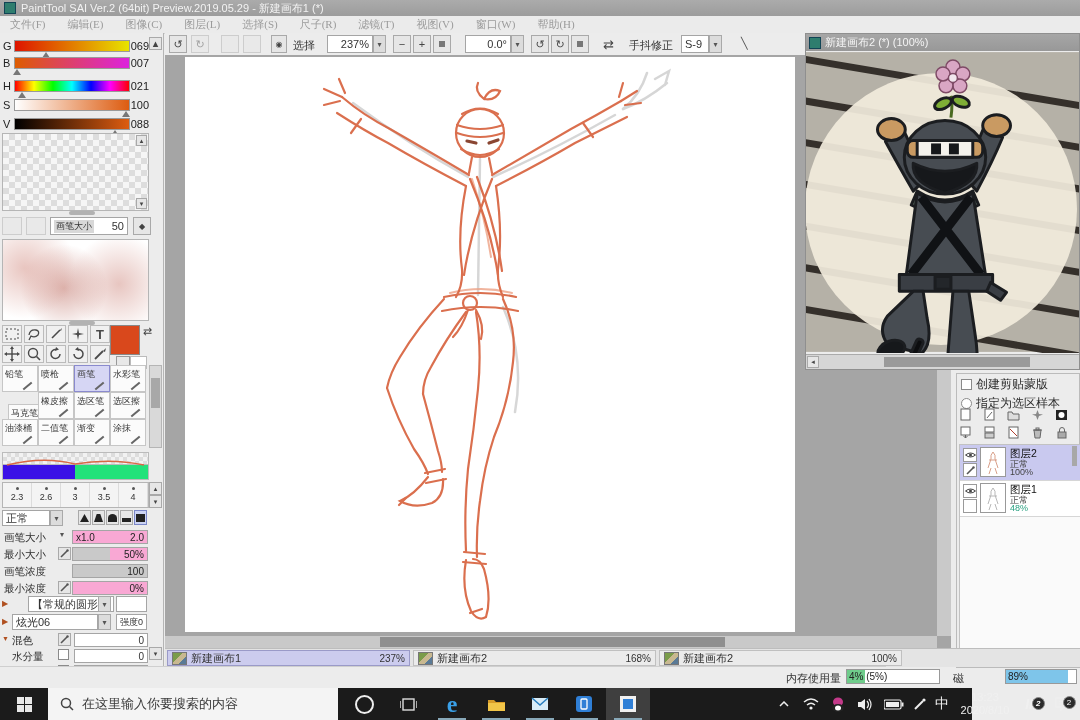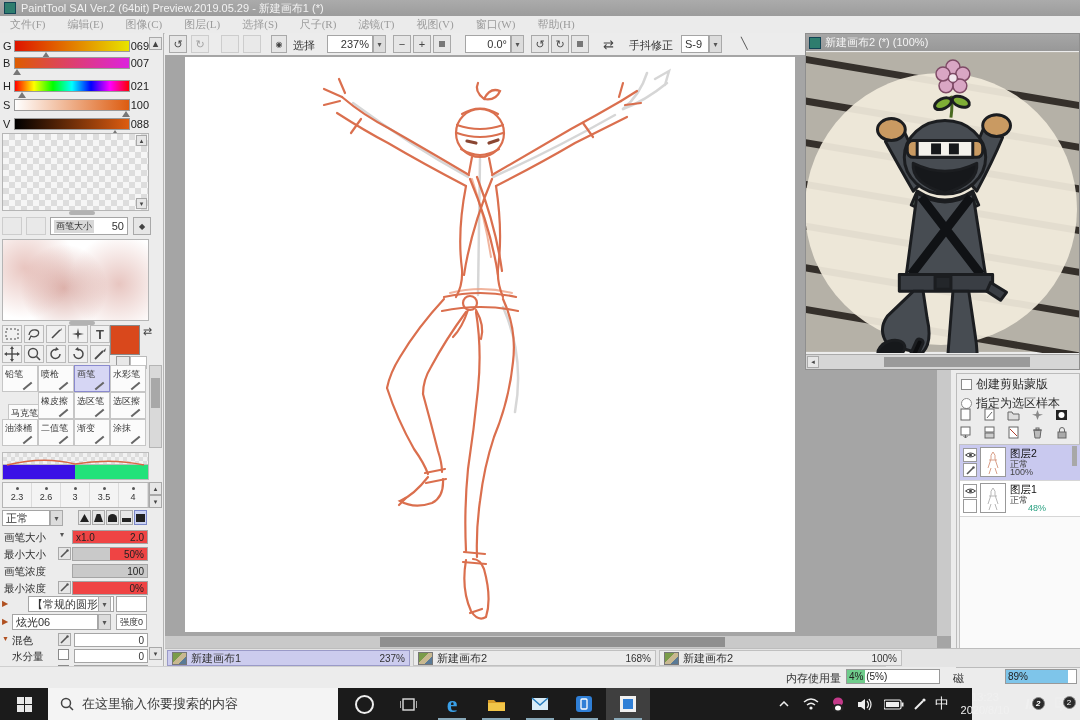--- a/index.html
+++ b/index.html
@@ -27,21 +27,21 @@
   .sl-label{position:absolute;left:3px;top:0;font-size:11px;color:#222;}
   .sl-bar{position:absolute;left:14px;top:0;width:116px;height:12px;border:1px solid #9a9a9a;box-sizing:border-box;}
   .sl-marker{position:absolute;bottom:-7px;width:0;height:0;border-left:4px solid transparent;border-right:4px solid transparent;border-bottom:6px solid #777;transform:translateX(-4px);}
   .sl-value{position:absolute;right:14px;top:0;font-size:11px;color:#222;}
   .brush-cell{position:absolute;width:36px;height:27px;background:#fbfbfb;border:1px solid #c6c6c6;box-sizing:border-box;font-size:9px;color:#3a3a3a;}
   .brush-cell.sel{background:#d6d6f4;border-color:#8a8ace;}
   .brush-cell .stroke{position:absolute;right:4px;bottom:4px;width:11px;height:2px;background:#666;transform:rotate(-40deg);}
   .preset-cell{position:absolute;top:0;height:24px;border-right:1px solid #dcdcdc;text-align:center;font-size:9px;color:#333;}
   .preset-dot{width:3px;height:3px;border-radius:50%;background:#555;margin:4px auto 2px auto;}
   .prow-label{position:absolute;left:4px;font-size:10.5px;color:#2e2e2e;}
-  .pbar{position:absolute;left:72px;width:76px;height:14px;border:1px solid #a5a5a5;background:#ef4444;box-sizing:border-box;overflow:hidden;}
+  .pbar{position:absolute;left:72px;width:76px;height:14px;border:1px solid #a5a5a5;background:#f9a8d4;box-sizing:border-box;overflow:hidden;}
   .pbar .fill{position:absolute;left:0;top:0;bottom:0;background:#c9c9c9;}
   .pbar .txt{position:absolute;right:3px;top:1px;font-size:10px;color:#222;}
   .mini{width:13px;height:13px;}
   .shape-btn{position:absolute;top:0;width:13px;height:15px;background:#e6e6e6;border:1px solid #a9a9a9;box-sizing:border-box;display:flex;align-items:flex-end;justify-content:center;}
   .shape-btn.sel{background:#ccd4f4;border-color:#7a86c8;}
   
   .main-toolbar{position:absolute;left:165px;top:33px;width:786px;height:22px;background:#ececec;border-bottom:1px solid #cfcfcf;}
   .tb{position:absolute;top:2px;height:18px;}
   
   .canvas-area{position:absolute;left:165px;top:55px;width:786px;height:593px;background:#a5a5a5;overflow:hidden;}
@@ -62,21 +62,21 @@
   .rb{width:11px;height:11px;border:1px solid #8a8a8a;background:#fff;border-radius:50%;box-sizing:border-box;flex:0 0 auto;}
   .layer-list{position:absolute;left:2px;top:70px;width:138px;bottom:2px;background:#fafafa;border:1px solid #c2c2c2;box-sizing:border-box;overflow:hidden;}
   .layer-entry{position:relative;height:35px;border-bottom:1px solid #d6d6d6;background:#fff;}
   .layer-entry.sel{background:#c9c9ef;}
   .eyebox{position:absolute;left:3px;top:3px;width:14px;height:14px;border:1px solid #9a9a9a;background:#fff;box-sizing:border-box;display:flex;align-items:center;justify-content:center;}
   .eyebox2{position:absolute;left:3px;top:18px;width:14px;height:14px;border:1px solid #9a9a9a;background:#fff;box-sizing:border-box;display:flex;align-items:center;justify-content:center;}
   .lthumb{position:absolute;left:20px;top:2px;width:26px;height:30px;border:1px solid #999;background:#fff;box-sizing:border-box;}
   .lname{position:absolute;left:50px;top:2px;font-size:10.5px;color:#111;}
   .lmode{position:absolute;left:50px;top:13px;font-size:9px;color:#444;}
   .lop{position:absolute;left:50px;top:22px;font-size:9px;color:#444;}
-  .lop.teal{color:#28a080;margin-left:18px;}
+  .lop.teal{color:#28a080;}
   
   .doc-tabs{position:absolute;left:165px;top:648px;width:915px;height:18px;background:#e4e4e4;border-top:1px solid #bdbdbd;}
   .doc-tab{position:absolute;top:1px;height:16px;width:243px;background:#ebebeb;border:1px solid #c0c0c0;box-sizing:border-box;display:flex;align-items:center;gap:4px;padding:0 4px;}
   .doc-tab.active{background:#ccccee;border-color:#9a9ac8;}
   .tab-ico{width:13px;height:11px;border:1px solid #777;background:linear-gradient(135deg,#7a9c4a 0 40%,#c8b890 40% 70%,#5a7a96 70%);flex:0 0 auto;}
   .tab-zoom{margin-left:auto;font-size:10px;color:#333;}
   .statusbar{position:absolute;left:0;top:666px;width:886px;height:20px;background:#ececec;border-top:1px solid #cfcfcf;}
   
   .taskbar{position:absolute;left:0;top:688px;width:972px;height:32px;background:#1b1b1b;color:#eee;}
   .tb-ic{position:absolute;top:0;width:44px;height:32px;display:flex;align-items:center;justify-content:center;}

